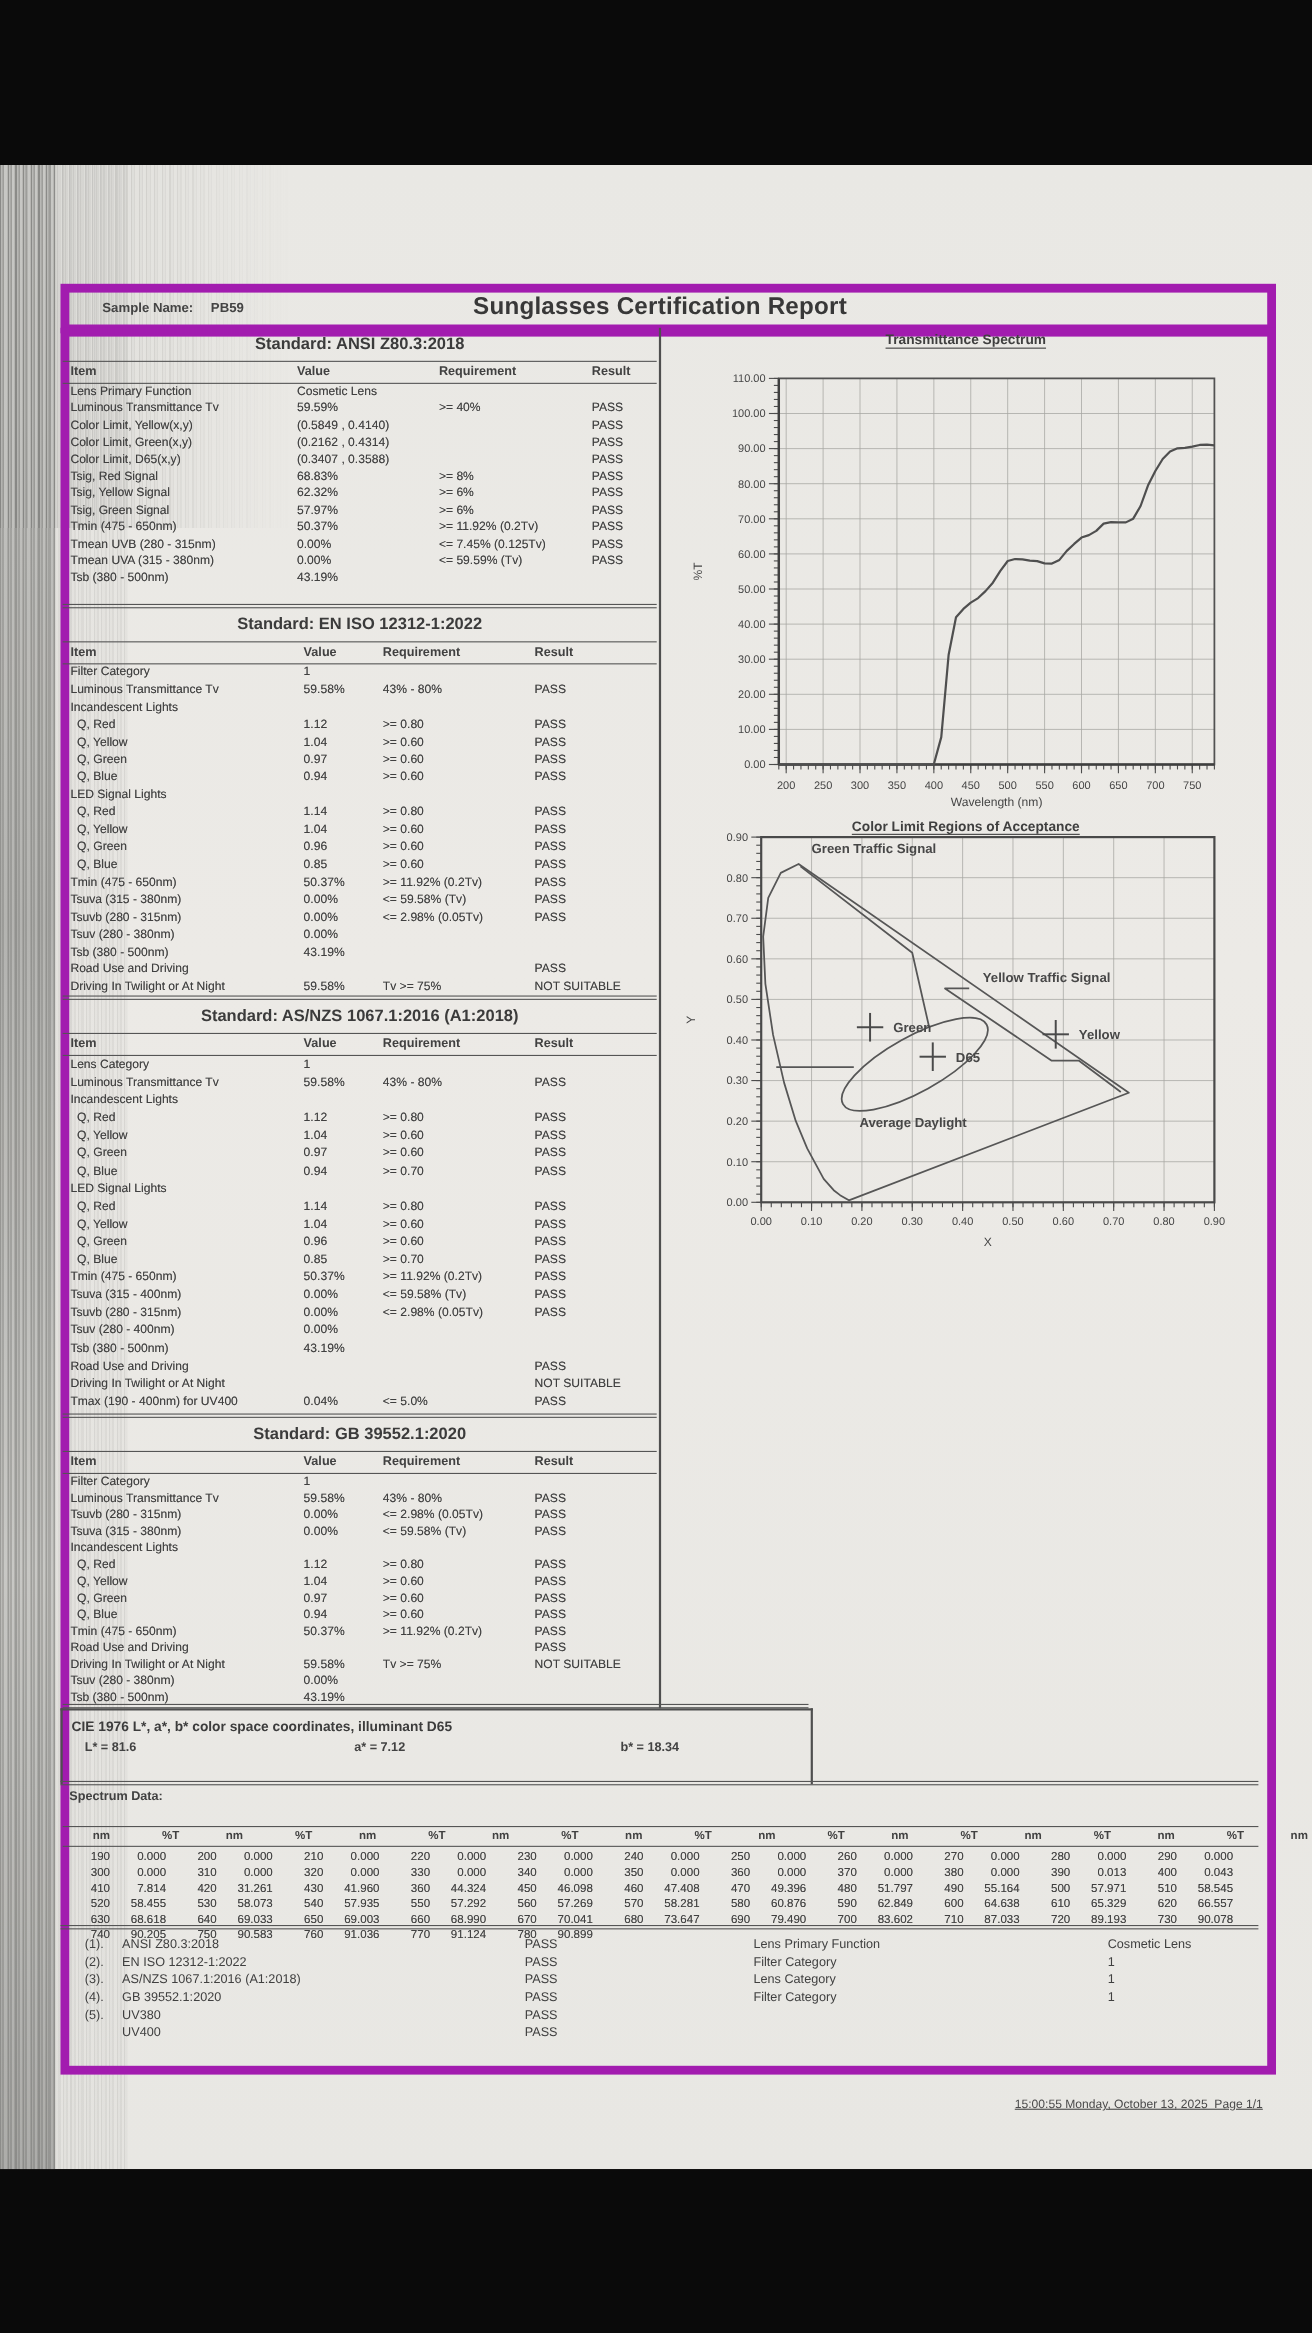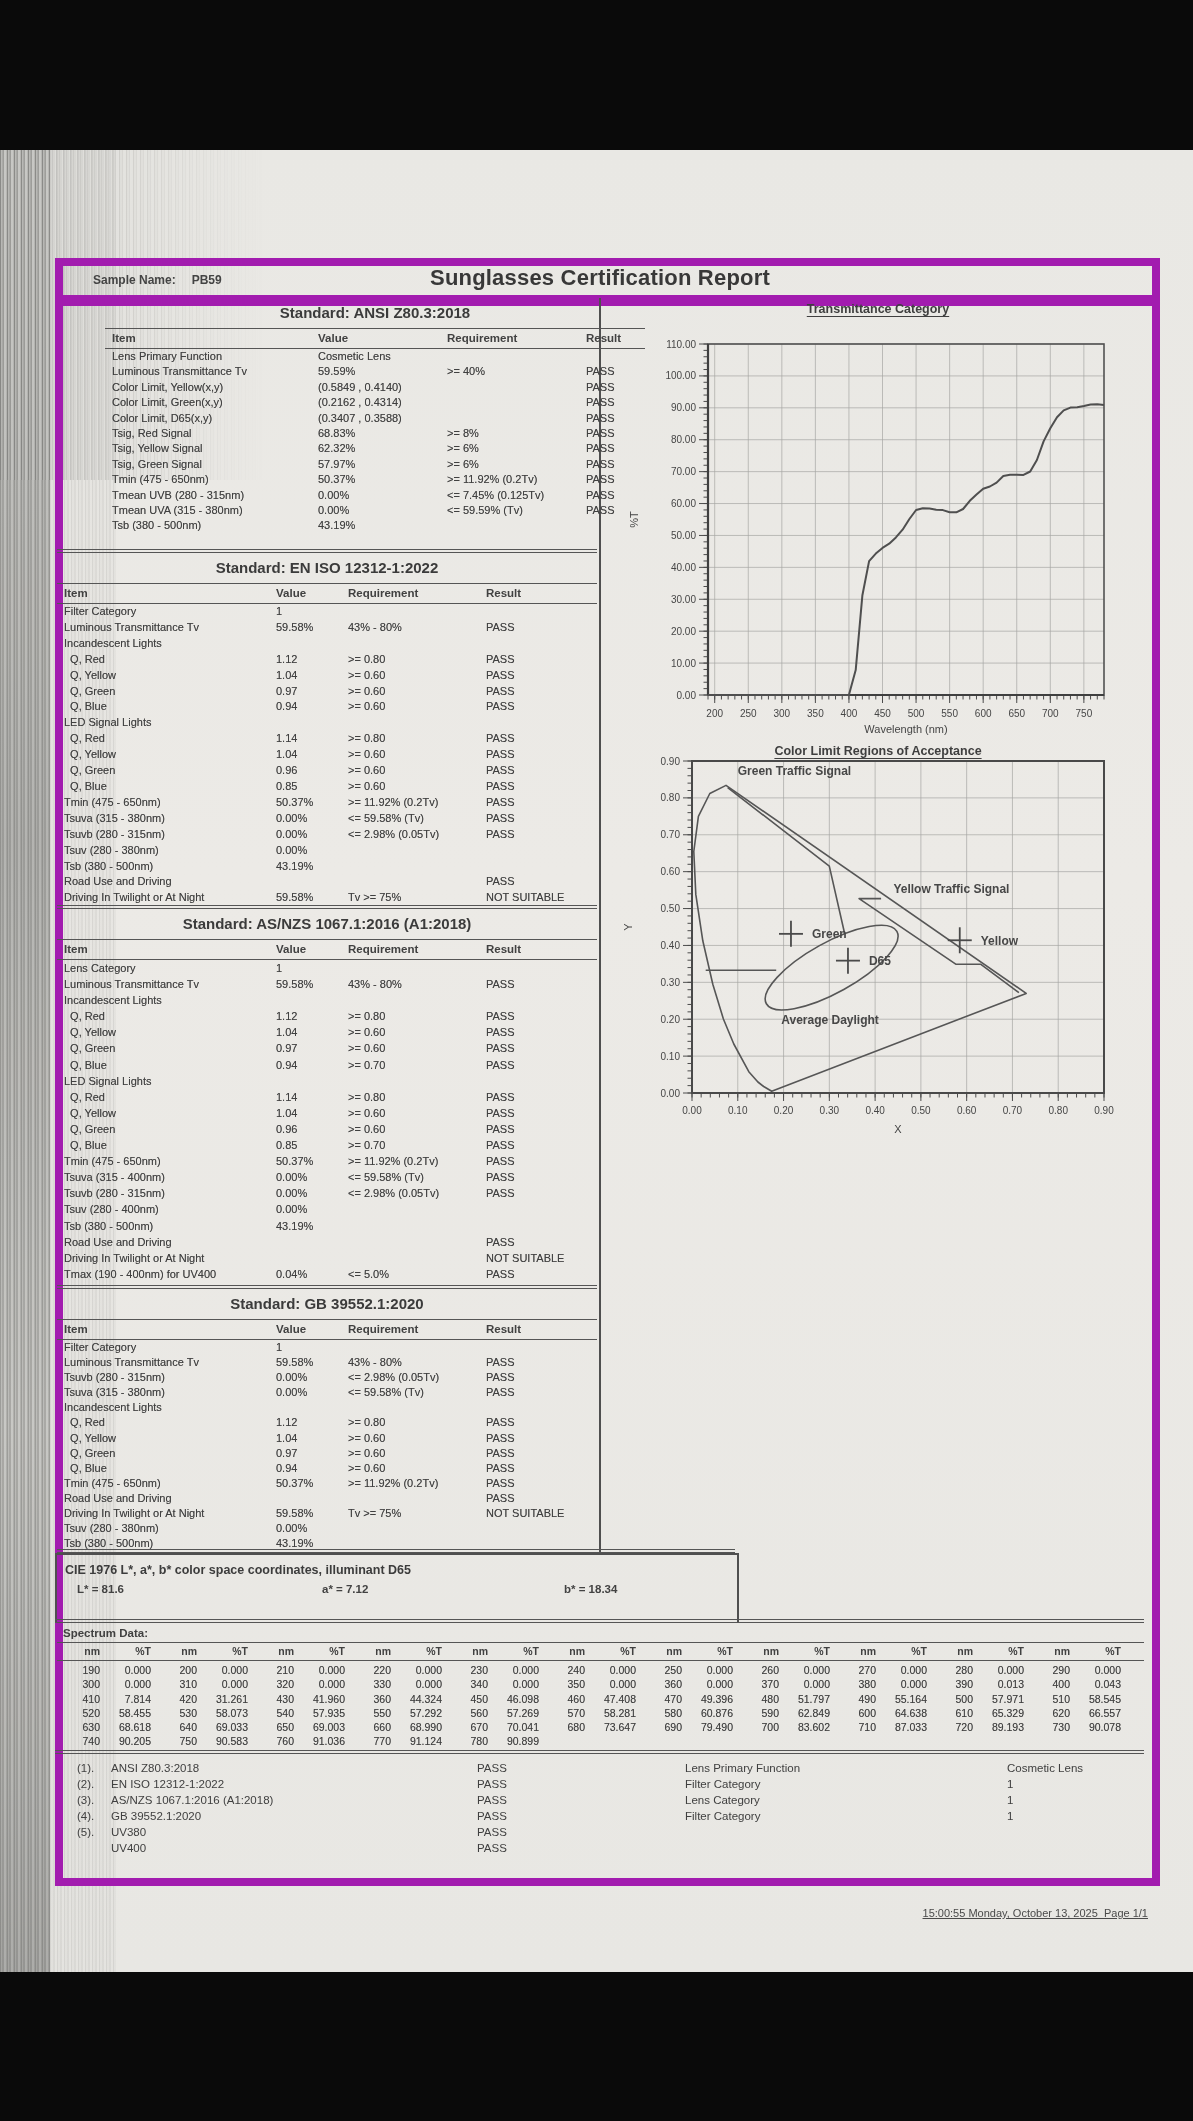--- a/index.html
+++ b/index.html
@@ -42,22 +42,22 @@
            color:#3f3f3f;text-decoration:underline;text-underline-offset:3px;}
   svg{position:absolute;overflow:visible;}
   .ciebox{position:absolute;left:55px;top:1553px;width:680px;height:67px;
           border:2px solid #4f4f4f;border-bottom:none;}
   .ciebox .ctitle{padding:8px 0 0 8px;font-size:12.5px;font-weight:bold;color:#3c3c3c;}
   .ciebox .cierow{display:grid;grid-template-columns:245px 242px 1fr;padding-left:20px;margin-top:6px;
                   font-size:11.5px;font-weight:600;color:#424242;}
   #spec-section{position:absolute;left:57px;top:1622px;width:1087px;}
   #spec-label{margin-top:5px;padding-left:6px;font-size:11.5px;font-weight:600;color:#414141;}
   .specgrid{display:grid;grid-template-columns:repeat(11,33px 64px);padding-left:10px;font-size:10.5px;}
-  #spechead{margin-top:3px;border-top:1.5px solid #555;border-bottom:1.5px solid #555;
-            line-height:17px;height:17px;font-weight:600;color:#414141;}
+  #spechead{margin-top:21px;border-top:1.5px solid #555;border-bottom:1.5px solid #555;
+            line-height:17px;height:17px;font-weight:600;color:#414141;gap:12px;}
   #specrows{margin-top:2px;line-height:14.3px;color:#404040;text-shadow:0 0 .4px rgba(70,70,70,.5);}
   .specgrid .sn{text-align:right;}
   .specgrid .st{text-align:right;padding-right:13px;}
   #summary{position:absolute;left:57px;top:1760px;width:1087px;font-size:11.5px;color:#404040;}
   .sumrow{display:grid;grid-template-columns:400px 208px 322px 1fr;padding-left:20px;line-height:16px;}
   .sno{display:inline-block;width:34px;}
   #footer{position:absolute;left:548px;top:1907px;width:600px;text-align:right;
           font-size:11px;color:#4a4a4a;white-space:pre;text-decoration:underline;}
   .tick{font-size:10px;fill:#464646;}
   .atitle{font-size:11px;fill:#454545;}
@@ -77,21 +77,21 @@
 
   <div class="box" id="sample-box">
     <div class="inner">
       <span>Sample Name:</span><span class="sv">PB59</span>
     </div>
   </div>
 
   <div class="box" id="main-box"></div>
   <div id="vdiv"></div>
 
-  <div class="std" style="top:298px;height:251px;margin-left:48px;">
+  <div class="std" style="top:298px;height:251px;">
     <div class="stitle">Standard: ANSI Z80.3:2018</div>
     <div class="shead g1" id="stdh0">
         <div>Item</div>
         <div>Value</div>
         <div>Requirement</div>
         <div>Result</div>
       </div>
     <div class="srows g1" id="stdr0" style="--rh:15.4px">
         <div class="ci">Lens Primary Function</div>
         <div class="cv">Cosmetic Lens</div>
@@ -591,21 +591,21 @@
       <div class="sumrow">
         <div class="sc1"><div class="sno"></div><div style="display: inline;">UV400</div></div>
         <div class="sc2">PASS</div>
         <div class="sc3"></div>
         <div class="sc4"></div>
       </div>
     </div>
 
   <div id="footer">15:00:55 Monday, October 13, 2025  Page 1/1</div>
 
-  <div class="chtitle" style="top:302px;">Transmittance Category</div>
+  <div class="chtitle" style="top:302px;">Transmittance Spectrum</div>
   <svg id="svg1" style="left:608px;top:296px;" width="540" height="452">
       <g stroke="#a6a6a3" stroke-width="0.7">
         <line x1="106.71186440677965" y1="48" x2="106.71186440677965" y2="399"></line>
         <line x1="140.27118644067798" y1="48" x2="140.27118644067798" y2="399"></line>
         <line x1="173.83050847457628" y1="48" x2="173.83050847457628" y2="399"></line>
         <line x1="207.38983050847457" y1="48" x2="207.38983050847457" y2="399"></line>
         <line x1="240.94915254237287" y1="48" x2="240.94915254237287" y2="399"></line>
         <line x1="274.50847457627117" y1="48" x2="274.50847457627117" y2="399"></line>
         <line x1="308.06779661016947" y1="48" x2="308.06779661016947" y2="399"></line>
         <line x1="341.6271186440678" y1="48" x2="341.6271186440678" y2="399"></line>

